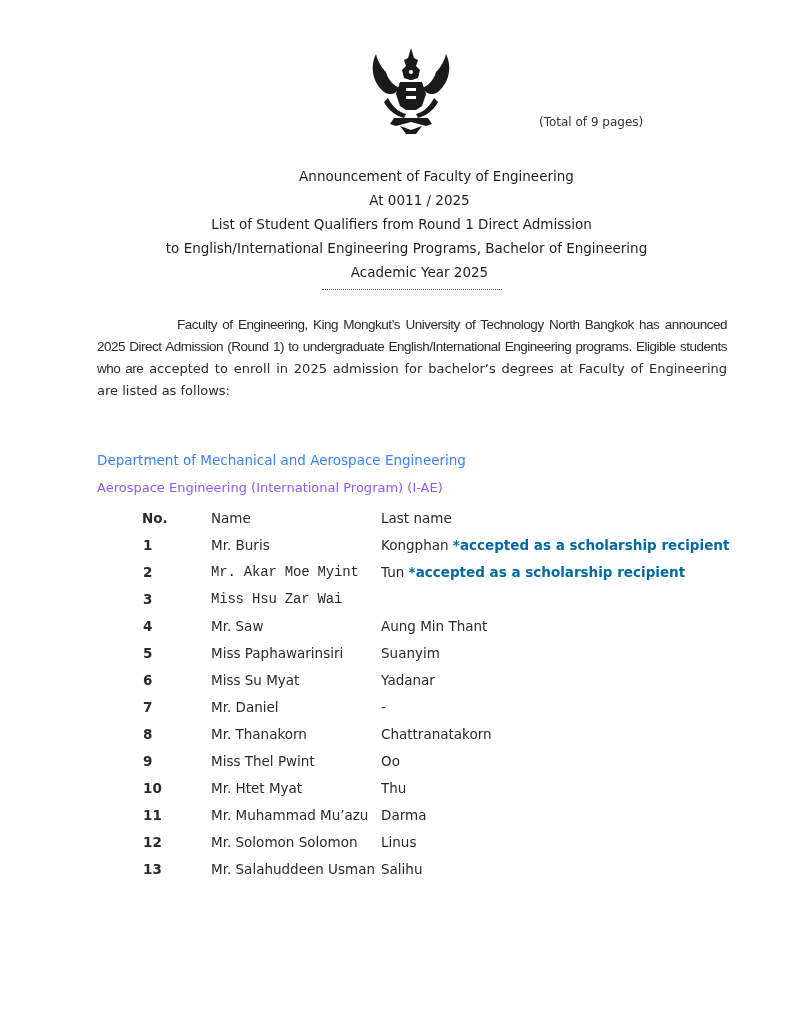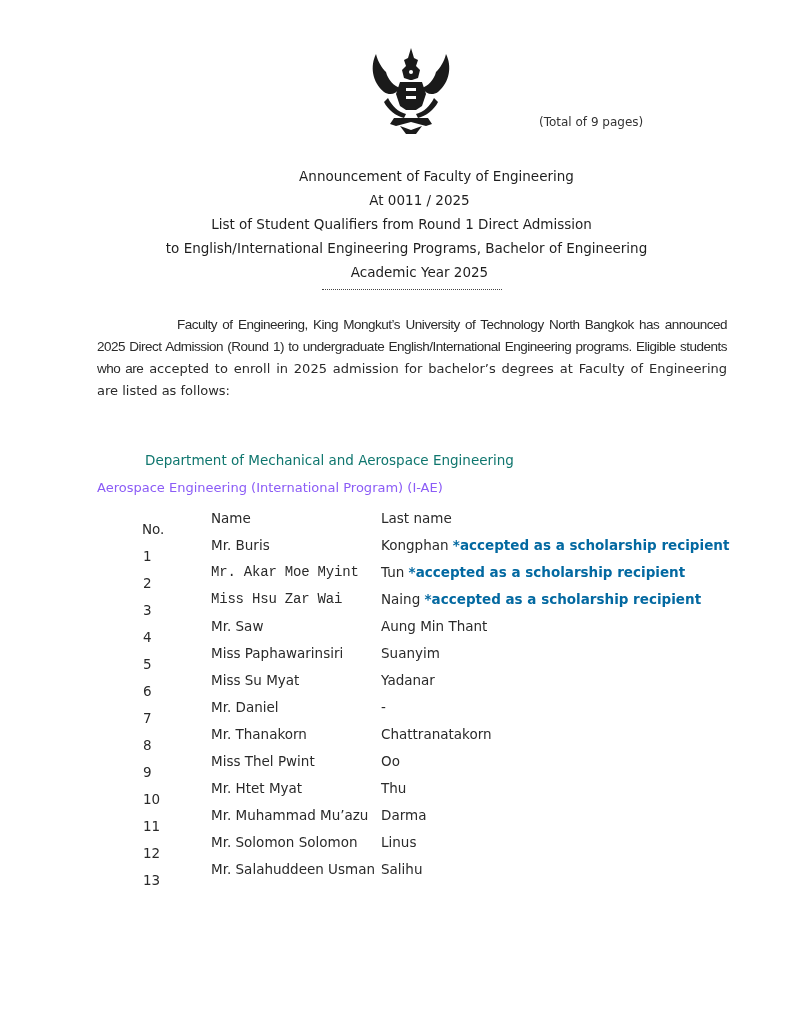--- a/index.html
+++ b/index.html
@@ -21,25 +21,25 @@
   .dots {
     position: absolute; left: 322px; top: 289px; width: 180px;
     border-top: 1px dotted #444; height: 0;
   }
   .para {
     position: absolute; left: 97px; top: 314px; width: 630px;
     font-size: 13px; line-height: 22px; color: #2a2a2a; text-align: justify;
   }
   .para .indent { display: inline-block; width: 80px; }
   .para .condensed { font-family: "Liberation Sans", sans-serif; letter-spacing: -0.5px; font-size: 13.5px; }
-  .dept { position: absolute; left: 97px; top: 452px; font-size: 13.5px; color: #0f766e; margin-left: 48px; }
+  .dept { position: absolute; left: 97px; top: 452px; font-size: 13.5px; color: #3b82f6; }
   .prog { position: absolute; left: 97px; top: 480px; font-size: 13px; color: #8b5cf6; }
   .table { position: absolute; left: 0; top: 506px; width: 791px; }
   .row { position: relative; height: 27px; font-size: 13.5px; color: #2a2a2a; }
-  .row .no { position: absolute; left: 143px; top: 15px; }
+  .row .no { position: absolute; left: 143px; top: 4px; font-weight: bold; }
   .row .name { position: absolute; left: 211px; top: 4px; }
   .row .last { position: absolute; left: 381px; top: 4px; }
   .row.header .no { left: 142px; }
   .row .schol { font-weight: bold; color: #0369a1; }
   .row.tight .name { font-family: Liberation Mono, monospace; letter-spacing: -0.2px; font-size: 14px; }
 </style>
 </head>
 <body>
 
 <svg class="emblem" viewBox="0 0 90 92">
@@ -90,21 +90,20 @@
         <span class="last"><span>Kongphan</span> <span class="schol">*accepted as a scholarship recipient</span></span>
       </div>
       <div class="row tight">
         <span class="no">2</span>
         <span class="name">Mr. Akar Moe Myint</span>
         <span class="last"><span>Tun</span> <span class="schol">*accepted as a scholarship recipient</span></span>
       </div>
       <div class="row tight">
         <span class="no">3</span>
         <span class="name">Miss Hsu Zar Wai</span>
-        <span class="last"><span>Naing</span> <span class="schol">*accepted as a scholarship recipient</span></span>
       </div>
       <div class="row">
         <span class="no">4</span>
         <span class="name">Mr. Saw</span>
         <span class="last"><span>Aung Min Thant</span></span>
       </div>
       <div class="row">
         <span class="no">5</span>
         <span class="name">Miss Paphawarinsiri</span>
         <span class="last"><span>Suanyim</span></span>

